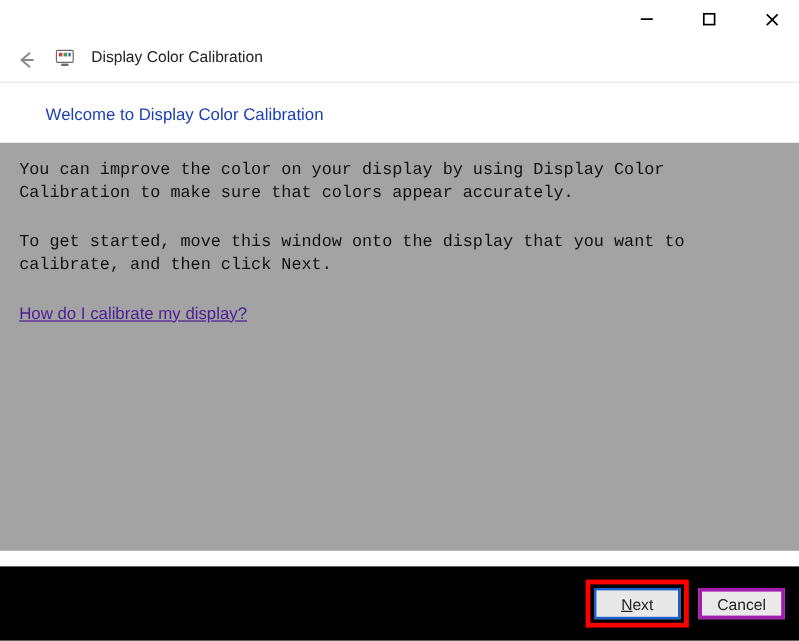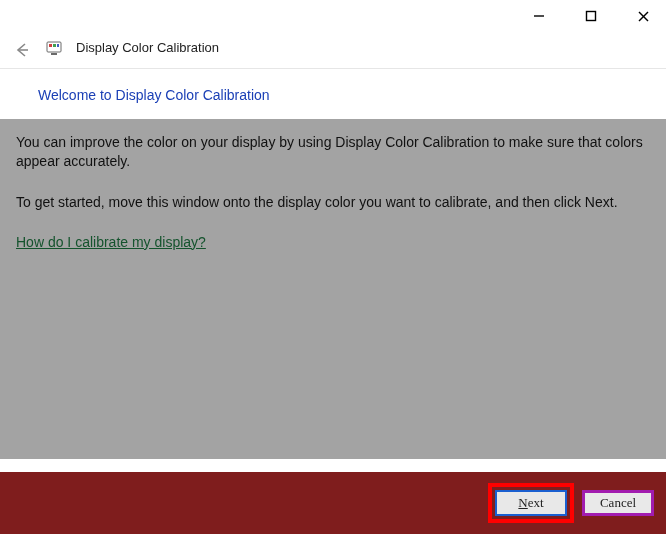--- a/index.html
+++ b/index.html
@@ -61,40 +61,40 @@
     .content-gray {
       background: #a3a3a3;
       padding: 14px 18px 0 16px;
       height: 340px;
     }
     .para {
       font-size: 14px;
       color: #111;
       line-height: 1.35;
       margin-bottom: 22px;
+      font-family: Liberation Mono, monospace;
     }
     .link {
       font-size: 14px;
-      color: #14532d;
+      color: #4c1d95;
       text-decoration: underline;
       cursor: pointer;
     }
     .footer {
       position: absolute;
       bottom: 0;
       left: 0;
       right: 0;
       height: 62px;
       display: flex;
       justify-content: flex-end;
       align-items: center;
       padding-right: 12px;
       gap: 8px;
-      background: #7f1d1d;
-      font-family: Liberation Serif, serif;
+      background: #000000;
     }
     .btn {
       min-width: 72px;
       height: 26px;
       background: #e9e9e9;
       border: 3px solid #a21caf;
       font-size: 13px;
       color: #222;
       display:flex;
       align-items:center;
@@ -152,21 +152,21 @@
       <rect x="5" y="13" width="6" height="2" fill="#6a6a6a"></rect>
     </svg>
   </span>
   <span class="app-title">Display Color Calibration</span>
 </div>
 
 <div class="welcome">Welcome to Display Color Calibration</div>
 
 <div class="content-gray">
   <p class="para">You can improve the color on your display by using Display Color Calibration to make sure that colors appear accurately.</p>
-  <p class="para">To get started, move this window onto the display color you want to calibrate, and then click Next.</p>
+  <p class="para">To get started, move this window onto the display that you want to calibrate, and then click Next.</p>
   <a class="link">How do I calibrate my display?</a>
 </div>
 
 <div class="footer">
   <div class="highlight-box">
     <div class="btn btn-primary">
       <span><span class="u">N</span><span>ext</span></span>
     </div>
   </div>
   <div class="btn">

